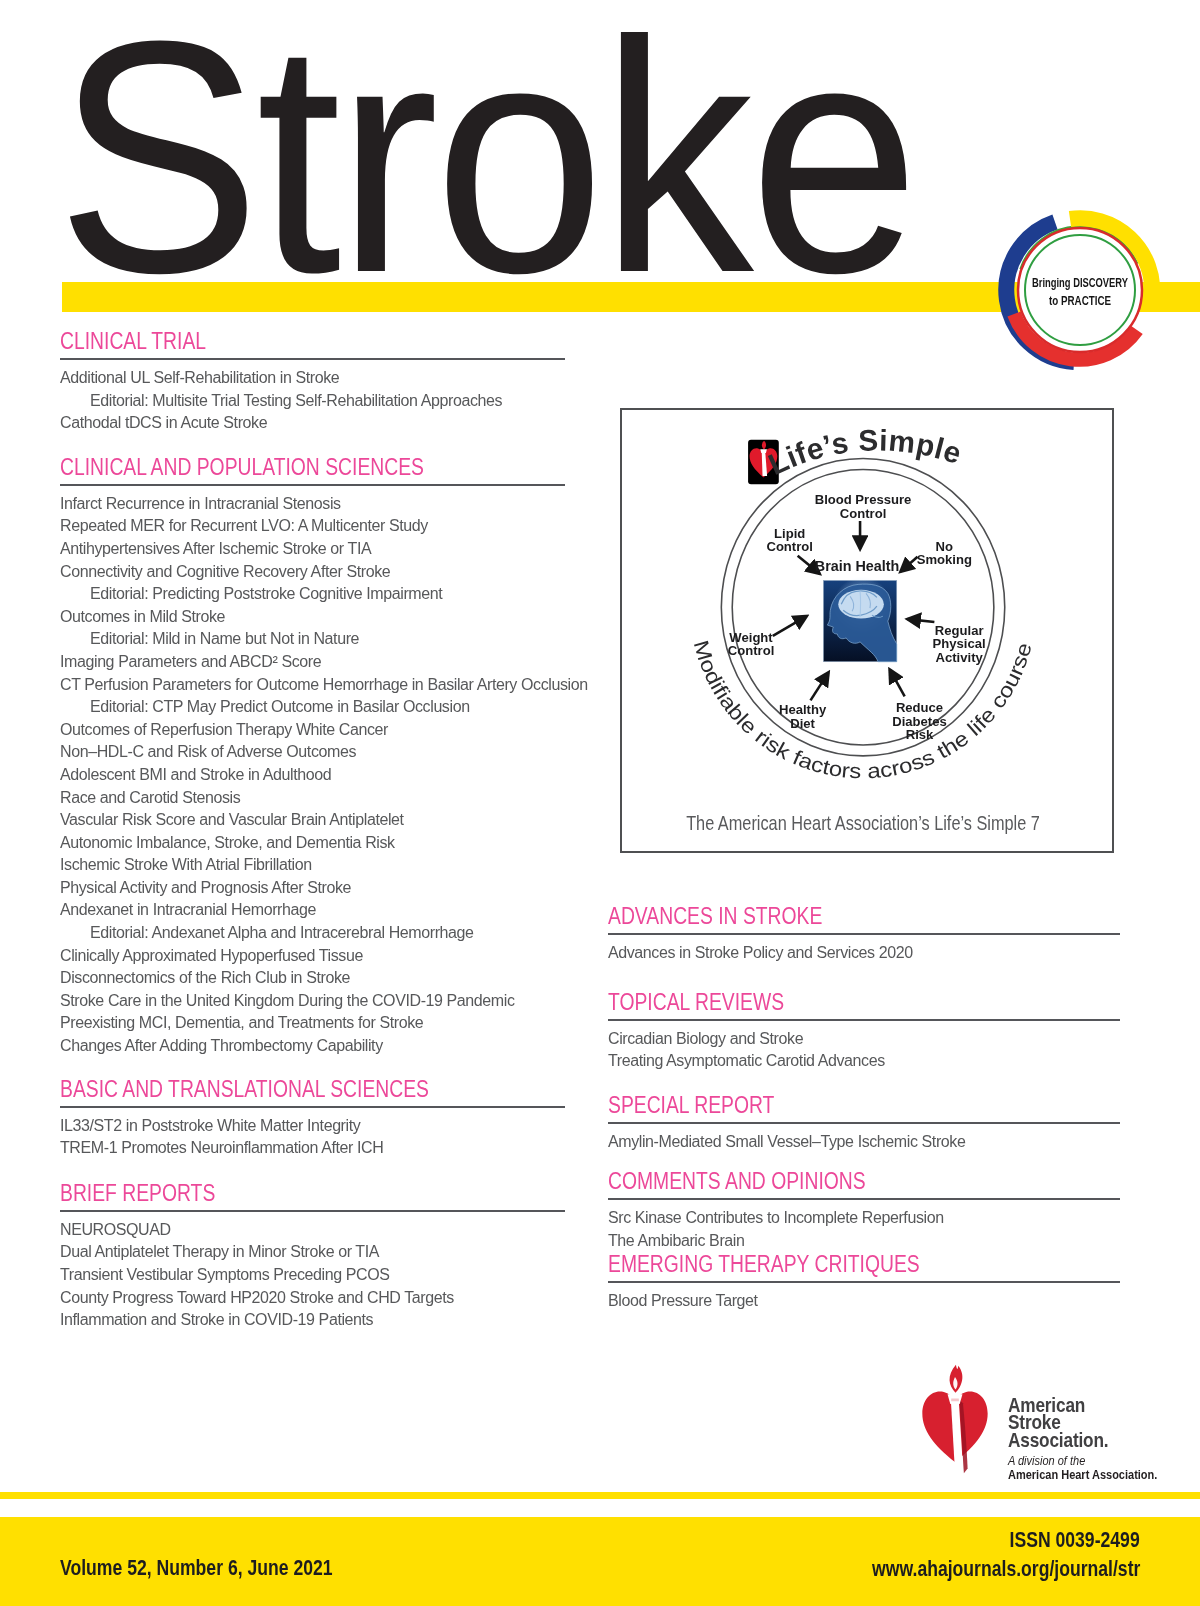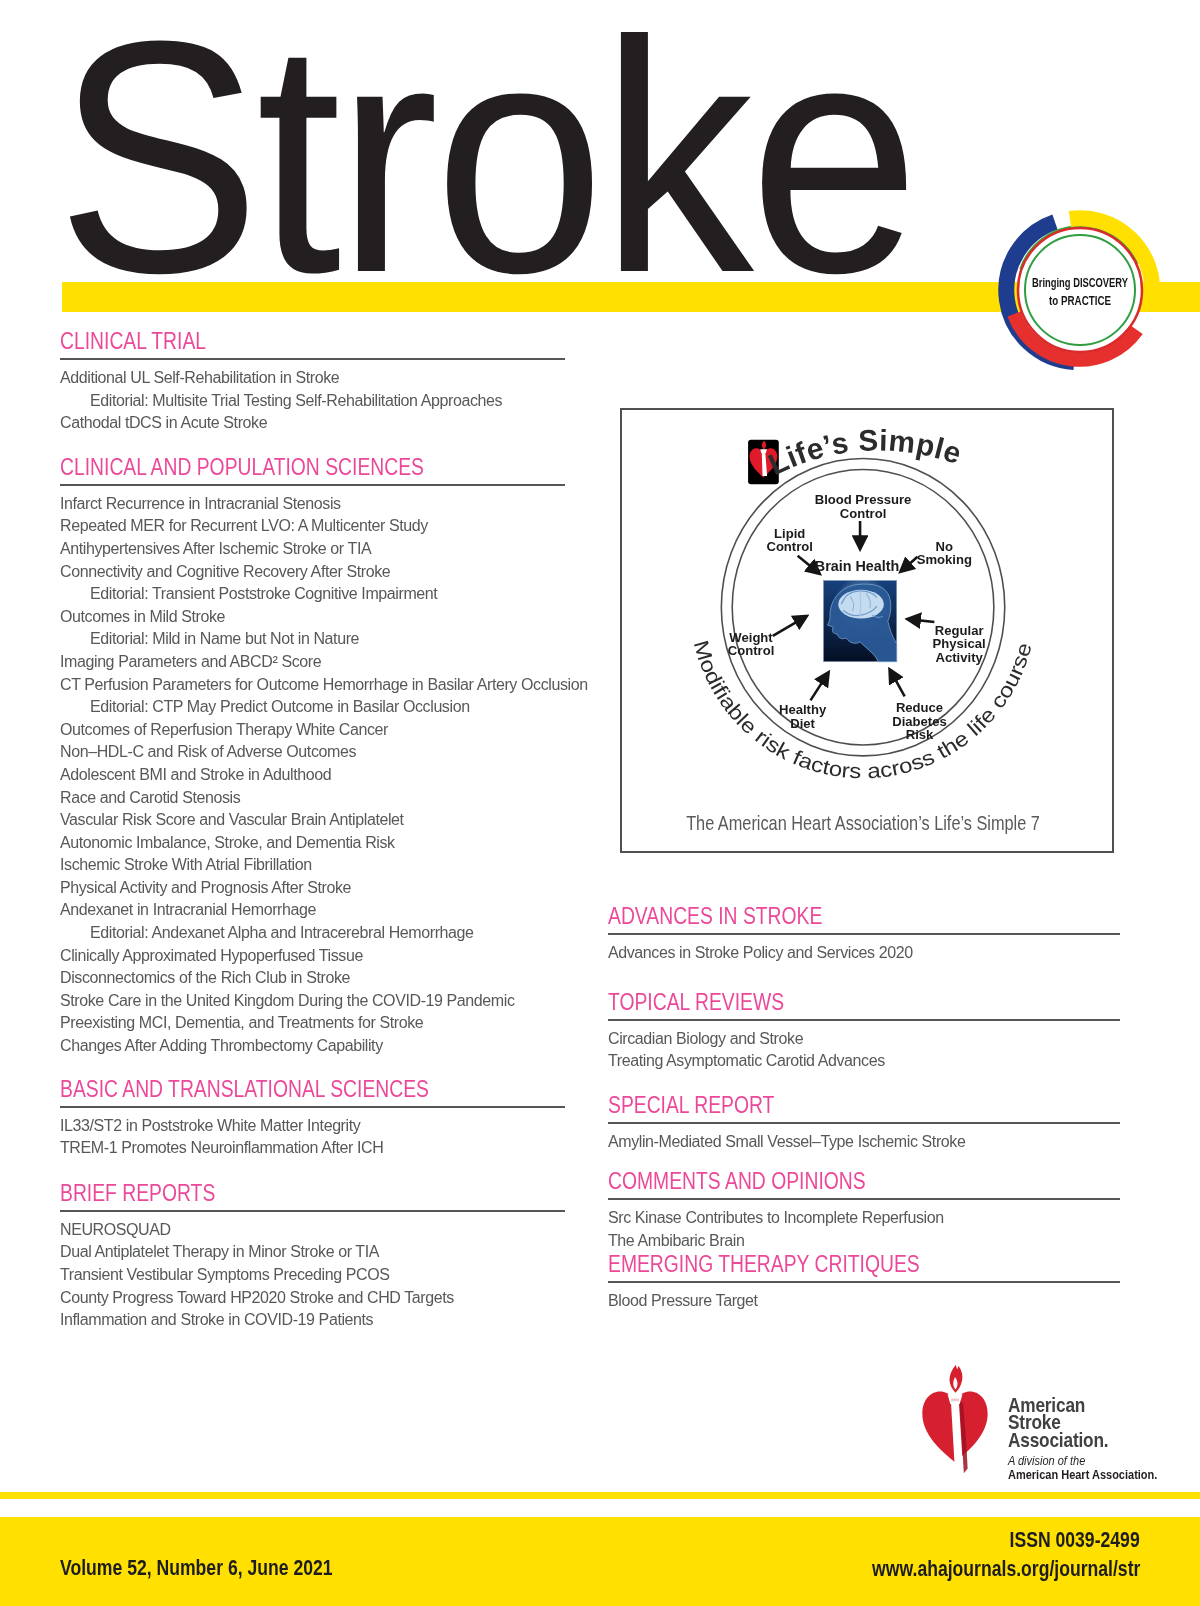--- a/index.html
+++ b/index.html
@@ -85,21 +85,21 @@
       </ul>
     </section>
 
     <section class="sec" style="margin-top:21px;">
       <h2><span class="cond84">CLINICAL AND POPULATION SCIENCES</span></h2>
       <ul class="items">
         <li>Infarct Recurrence in Intracranial Stenosis</li>
         <li>Repeated MER for Recurrent LVO: A Multicenter Study</li>
         <li>Antihypertensives After Ischemic Stroke or TIA</li>
         <li>Connectivity and Cognitive Recovery After Stroke</li>
-        <li class="ind">Editorial: Transient Poststroke Cognitive Impairment</li>
+        <li class="ind">Editorial: Predicting Poststroke Cognitive Impairment</li>
         <li>Outcomes in Mild Stroke</li>
         <li class="ind">Editorial: Mild in Name but Not in Nature</li>
         <li>Imaging Parameters and ABCD² Score</li>
         <li>CT Perfusion Parameters for Outcome Hemorrhage in Basilar Artery Occlusion</li>
         <li class="ind">Editorial: CTP May Predict Outcome in Basilar Occlusion</li>
         <li>Outcomes of Reperfusion Therapy White Cancer</li>
         <li>Non–HDL-C and Risk of Adverse Outcomes</li>
         <li>Adolescent BMI and Stroke in Adulthood</li>
         <li>Race and Carotid Stenosis</li>
         <li>Vascular Risk Score and Vascular Brain Antiplatelet</li>

